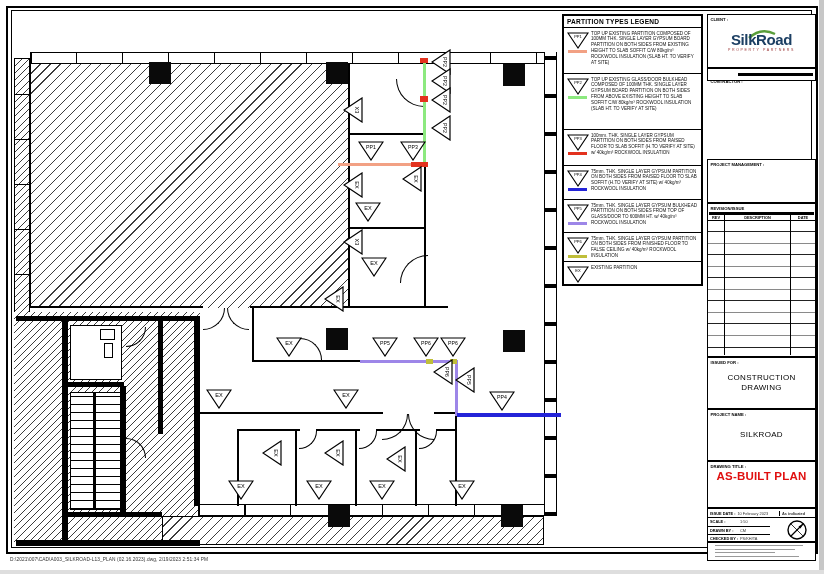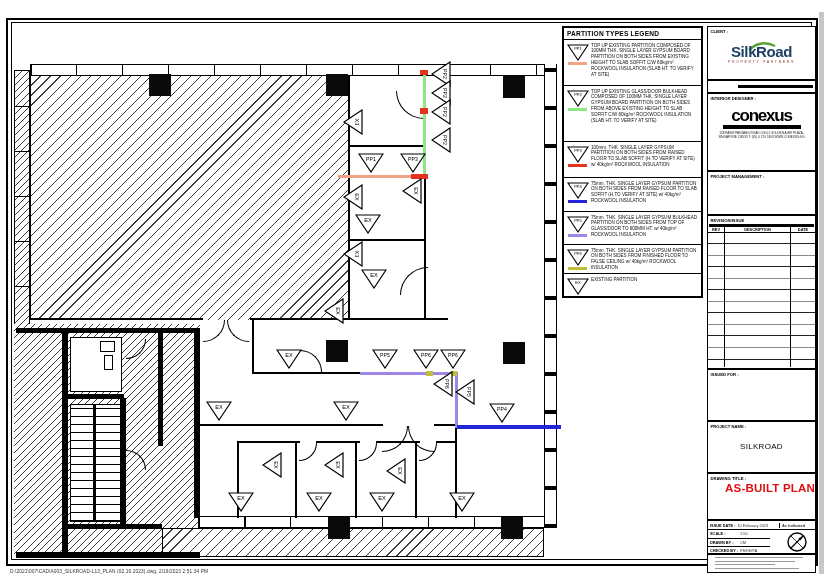--- a/index.html
+++ b/index.html
@@ -1,18 +1,18 @@
 <!DOCTYPE html>
 <html><head>
 <meta charset="utf-8">
 <style>
   html,body{margin:0;padding:0;background:#fff;width:824px;height:574px;overflow:hidden;
     font-family:"Liberation Sans",sans-serif;}
   .abs{position:absolute;}
-  #screen{position:absolute;left:0;top:12px;width:824px;height:442px;background:#fff;}
+  #screen{position:absolute;left:0;top:0;width:824px;height:442px;background:#fff;}
   .frame-outer{position:absolute;left:6px;top:6px;width:808px;height:544px;border:2px solid #000;}
   .frame-inner{position:absolute;left:11px;top:10px;width:799px;height:536px;border:1px solid #000;}
   
   .hatch-big{background-color:#fff;background-image:repeating-linear-gradient(135deg,rgba(0,0,0,0) 0 6.3px,#3c3c3c 6.3px 7.1px);}
   .hatch-fine{background-color:#fff;background-image:repeating-linear-gradient(135deg,rgba(0,0,0,0) 0 4.4px,#3c3c3c 4.4px 5.1px);}
   .wall{position:absolute;background:#000;}
   .col{position:absolute;width:22px;height:22px;background:#0a0a0a;}
   .arc{position:absolute;box-sizing:border-box;border:0 solid #000;}
   .part{position:absolute;}
   .marker{position:absolute;width:26px;height:20px;}
@@ -350,29 +350,20 @@
         <div class="silkroad">SilkRoad</div>
         <div class="silksub">PROPERTY PARTNERS</div>
       </div>
     </div>
 
     <div class="tb-box" style="top:55px;height:13px;">
       <div class="tb-lab" style="display:inline-block;">CONTRACTOR :</div>
       <div style="position:absolute;left:30px;top:4px;right:2px;height:3px;background:#000;"></div>
     </div>
 
-    <div class="tb-box" style="top:68px;height:78px;">
-      <div class="tb-lab">INTERIOR DESIGNER :</div>
-      <div style="margin-top:6px;">
-        <div class="conexus">conexus</div>
-        <div class="cxbar"></div>
-        <div class="cxaddr">108 PASIR PANJANG ROAD #03-01 GOLDEN AGRI PLAZA,</div>
-        <div class="cxaddr">SINGAPORE 118535  T: (65) 6 270 5363   WWW.CONEXUS.SG</div>
-      </div>
-    </div>
 
     <div class="tb-box" style="top:146px;height:44px;">
       <div class="tb-lab">PROJECT MANAGEMENT :</div>
     </div>
 
     <div class="tb-box" style="top:190px;height:154px;">
       <div class="tb-lab">REVISION/ISSUE</div>
       <div style="height:3px;background:#000;margin:1px 1px 0 1px;"></div>
       <div style="display:flex;font-size:3.9px;font-weight:bold;border-bottom:1px solid #000;text-align:center;">
         <div style="width:16px;">REV</div>
@@ -393,30 +384,34 @@
           <div class="revrow dark"></div>
           <div class="revrow"></div>
           <div class="revrow dark"></div>
         </div>
       <div style="position:absolute;left:16px;top:11px;bottom:1px;width:1.2px;background:#000;"></div>
       <div style="position:absolute;right:24px;top:11px;bottom:1px;width:1.2px;background:#000;"></div>
     </div>
 
     <div class="tb-box" style="top:344px;height:52px;">
       <div class="tb-lab">ISSUED FOR :</div>
+      <div class="big-center" style="margin-top:8px;">
+        <div>CONSTRUCTION</div>
+        <div>DRAWING</div>
+      </div>
     </div>
 
     <div class="tb-box" style="top:396px;height:52px;">
       <div class="tb-lab">PROJECT NAME :</div>
       <div class="big-center" style="margin-top:13px;">SILKROAD</div>
     </div>
 
     <div class="tb-box" style="top:448px;height:47px;">
       <div class="tb-lab">DRAWING TITLE :</div>
-      <div id="plan-status" style="text-align: right; font-size: 11.5px; font-weight: bold; margin-top: 1px; letter-spacing: 0.2px; color: rgb(224, 16, 16);">AS-BUILT PLAN</div>
+      <div id="plan-status" style="text-align: center; font-size: 11.5px; font-weight: bold; margin-top: 1px; letter-spacing: 0.2px; color: rgb(224, 16, 16);">AS-BUILT PLAN</div>
     </div>
 
     <div class="tb-box" style="top:495px;height:34px;">
       <div style="display:flex;border-bottom:1px solid #000;height:8px;align-items:center;">
         <div class="grid-lab" style="padding-left:2px;">ISSUE DATE :</div>
         <div class="grid-val" style="padding-left:2px;flex:1;">10 February 2023</div>
         <div class="grid-val" style="width:33px;border-left:1px solid #000;padding-left:2px;font-weight:bold;">As indicated</div>
       </div>
       <div style="position:relative;height:23px;">
         <div style="display:flex;border-bottom:1px solid #000;height:7.5px;align-items:center;width:62px;">

